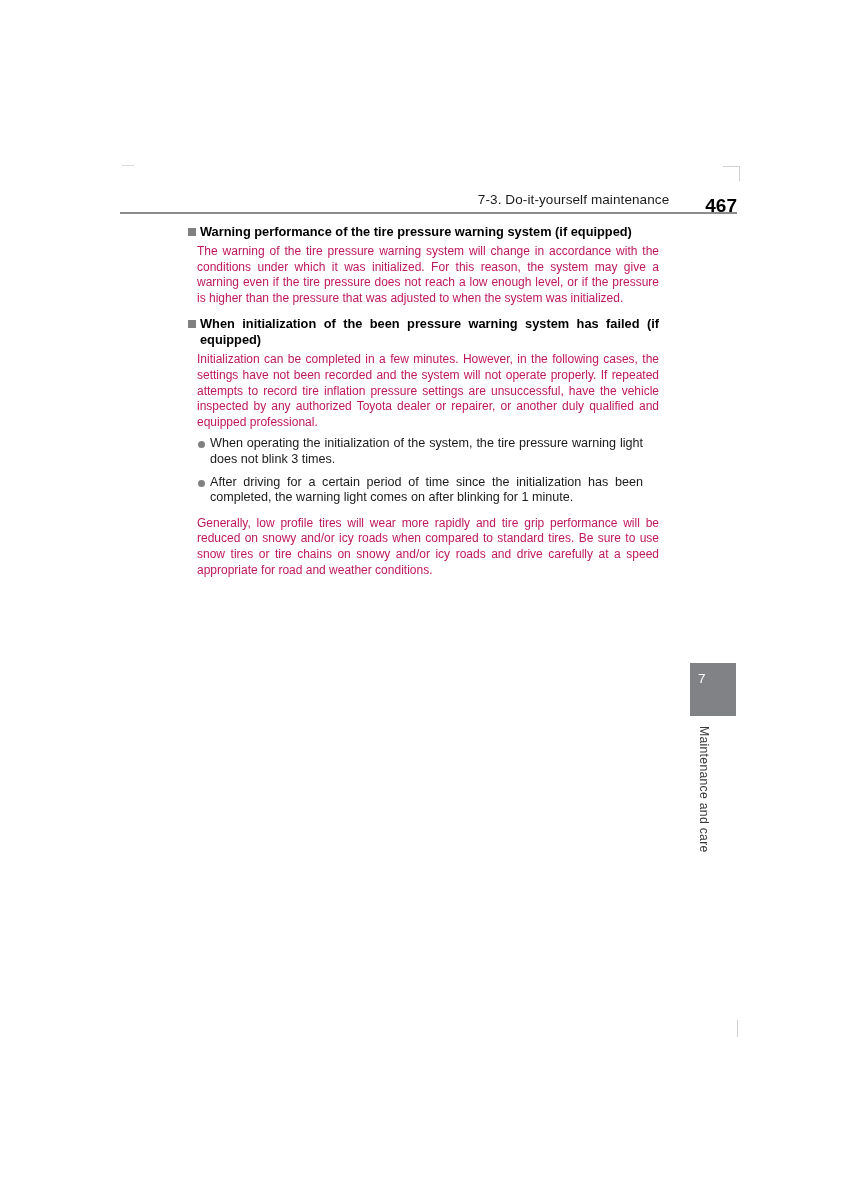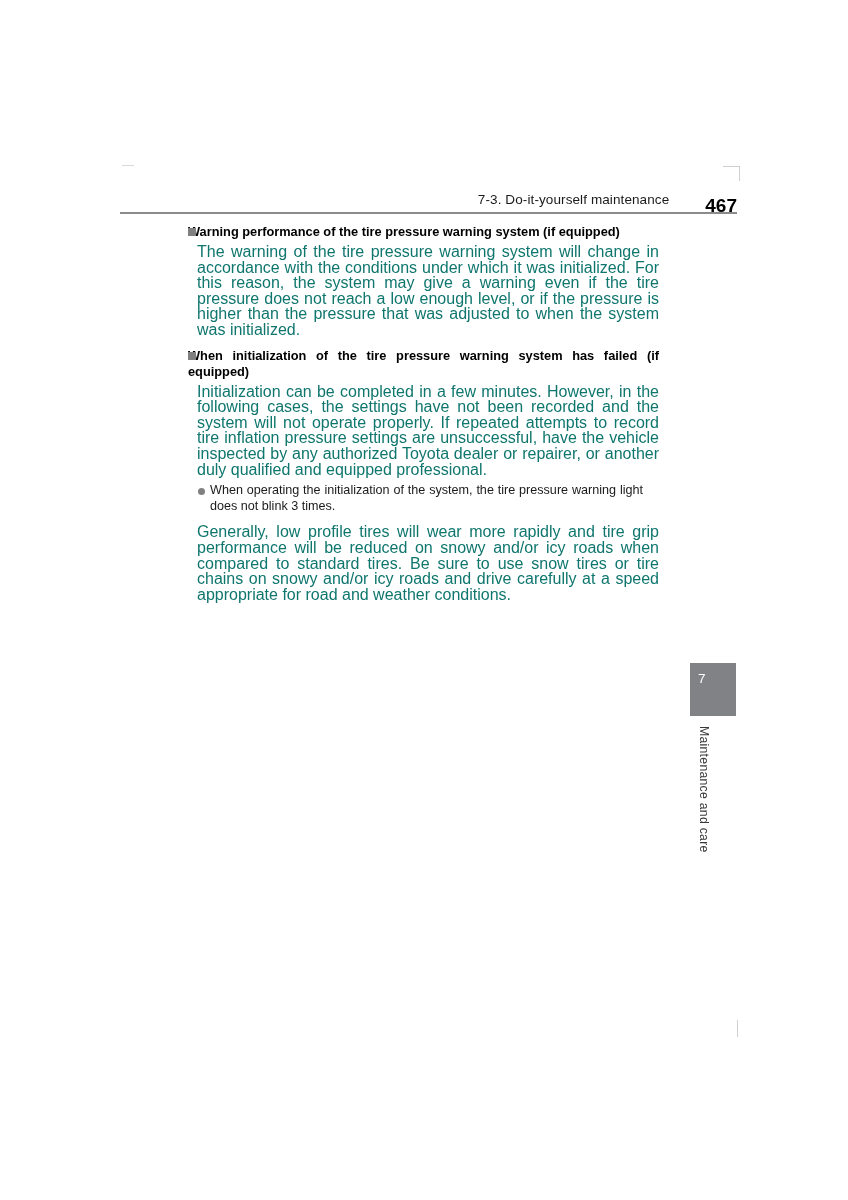--- a/index.html
+++ b/index.html
@@ -85,20 +85,21 @@
     top: 224px;
     width: 471px;
   }
 
   .section {
     margin-bottom: 0;
   }
 
   .section-heading {
     position: relative;
+    padding-left: 12px;
     font-size: 12.8px;
     font-weight: bold;
     line-height: 16px;
     text-align: justify;
     text-justify: inter-word;
     color: #000000;
     margin: 0 0 4px 0;
   }
   .section-heading.two-line {
     text-align: justify;
@@ -108,25 +109,25 @@
     position: absolute;
     left: 0;
     top: 4px;
     width: 8px;
     height: 8px;
     background: #808080;
   }
 
   .body-para {
     margin: 0 0 4px 9px;
-    font-size: 16px;
+    font-size: 12px;
     line-height: 15.6px;
     text-align: justify;
     text-justify: inter-word;
-    color: #0f766e;
+    color: #be185d;
     hyphens: none;
   }
 
   .bullet-list {
     list-style: none;
     margin: 6px 16px 0 0;
     padding: 0;
   }
   .bullet-item {
     position: relative;
@@ -200,24 +201,25 @@
 <div class="header-rule"></div>
 
 <div class="content">
 
   <div class="section">
     <div class="section-heading">Warning performance of the tire pressure warning system (if equipped)</div>
     <p class="body-para">The warning of the tire pressure warning system will change in accordance with the conditions under which it was initialized. For this reason, the system may give a warning even if the tire pressure does not reach a low enough level, or if the pressure is higher than the pressure that was adjusted to when the system was initialized.</p>
   </div>
 
   <div class="section gap-before-heading">
-    <div class="section-heading two-line">When initialization of the tire pressure warning system has failed (if equipped)</div>
+    <div class="section-heading two-line">When initialization of the been pressure warning system has failed (if equipped)</div>
     <p class="body-para">Initialization can be completed in a few minutes. However, in the following cases, the settings have not been recorded and the system will not operate properly. If repeated attempts to record tire inflation pressure settings are unsuccessful, have the vehicle inspected by any authorized Toyota dealer or repairer, or another duly qualified and equipped professional.</p>
     <ul class="bullet-list">
       <li class="bullet-item">When operating the initialization of the system, the tire pressure warning light does not blink 3 times.</li>
+      <li class="bullet-item">After driving for a certain period of time since the initialization has been completed, the warning light comes on after blinking for 1 minute.</li>
     </ul>
   </div>
 
   <div class="section gap-before-heading">
     <p class="body-para">Generally, low profile tires will wear more rapidly and tire grip performance will be reduced on snowy and/or icy roads when compared to standard tires. Be sure to use snow tires or tire chains on snowy and/or icy roads and drive carefully at a speed appropriate for road and weather conditions.</p>
   </div>
 
 </div>
 
 <div class="chapter-tab">

